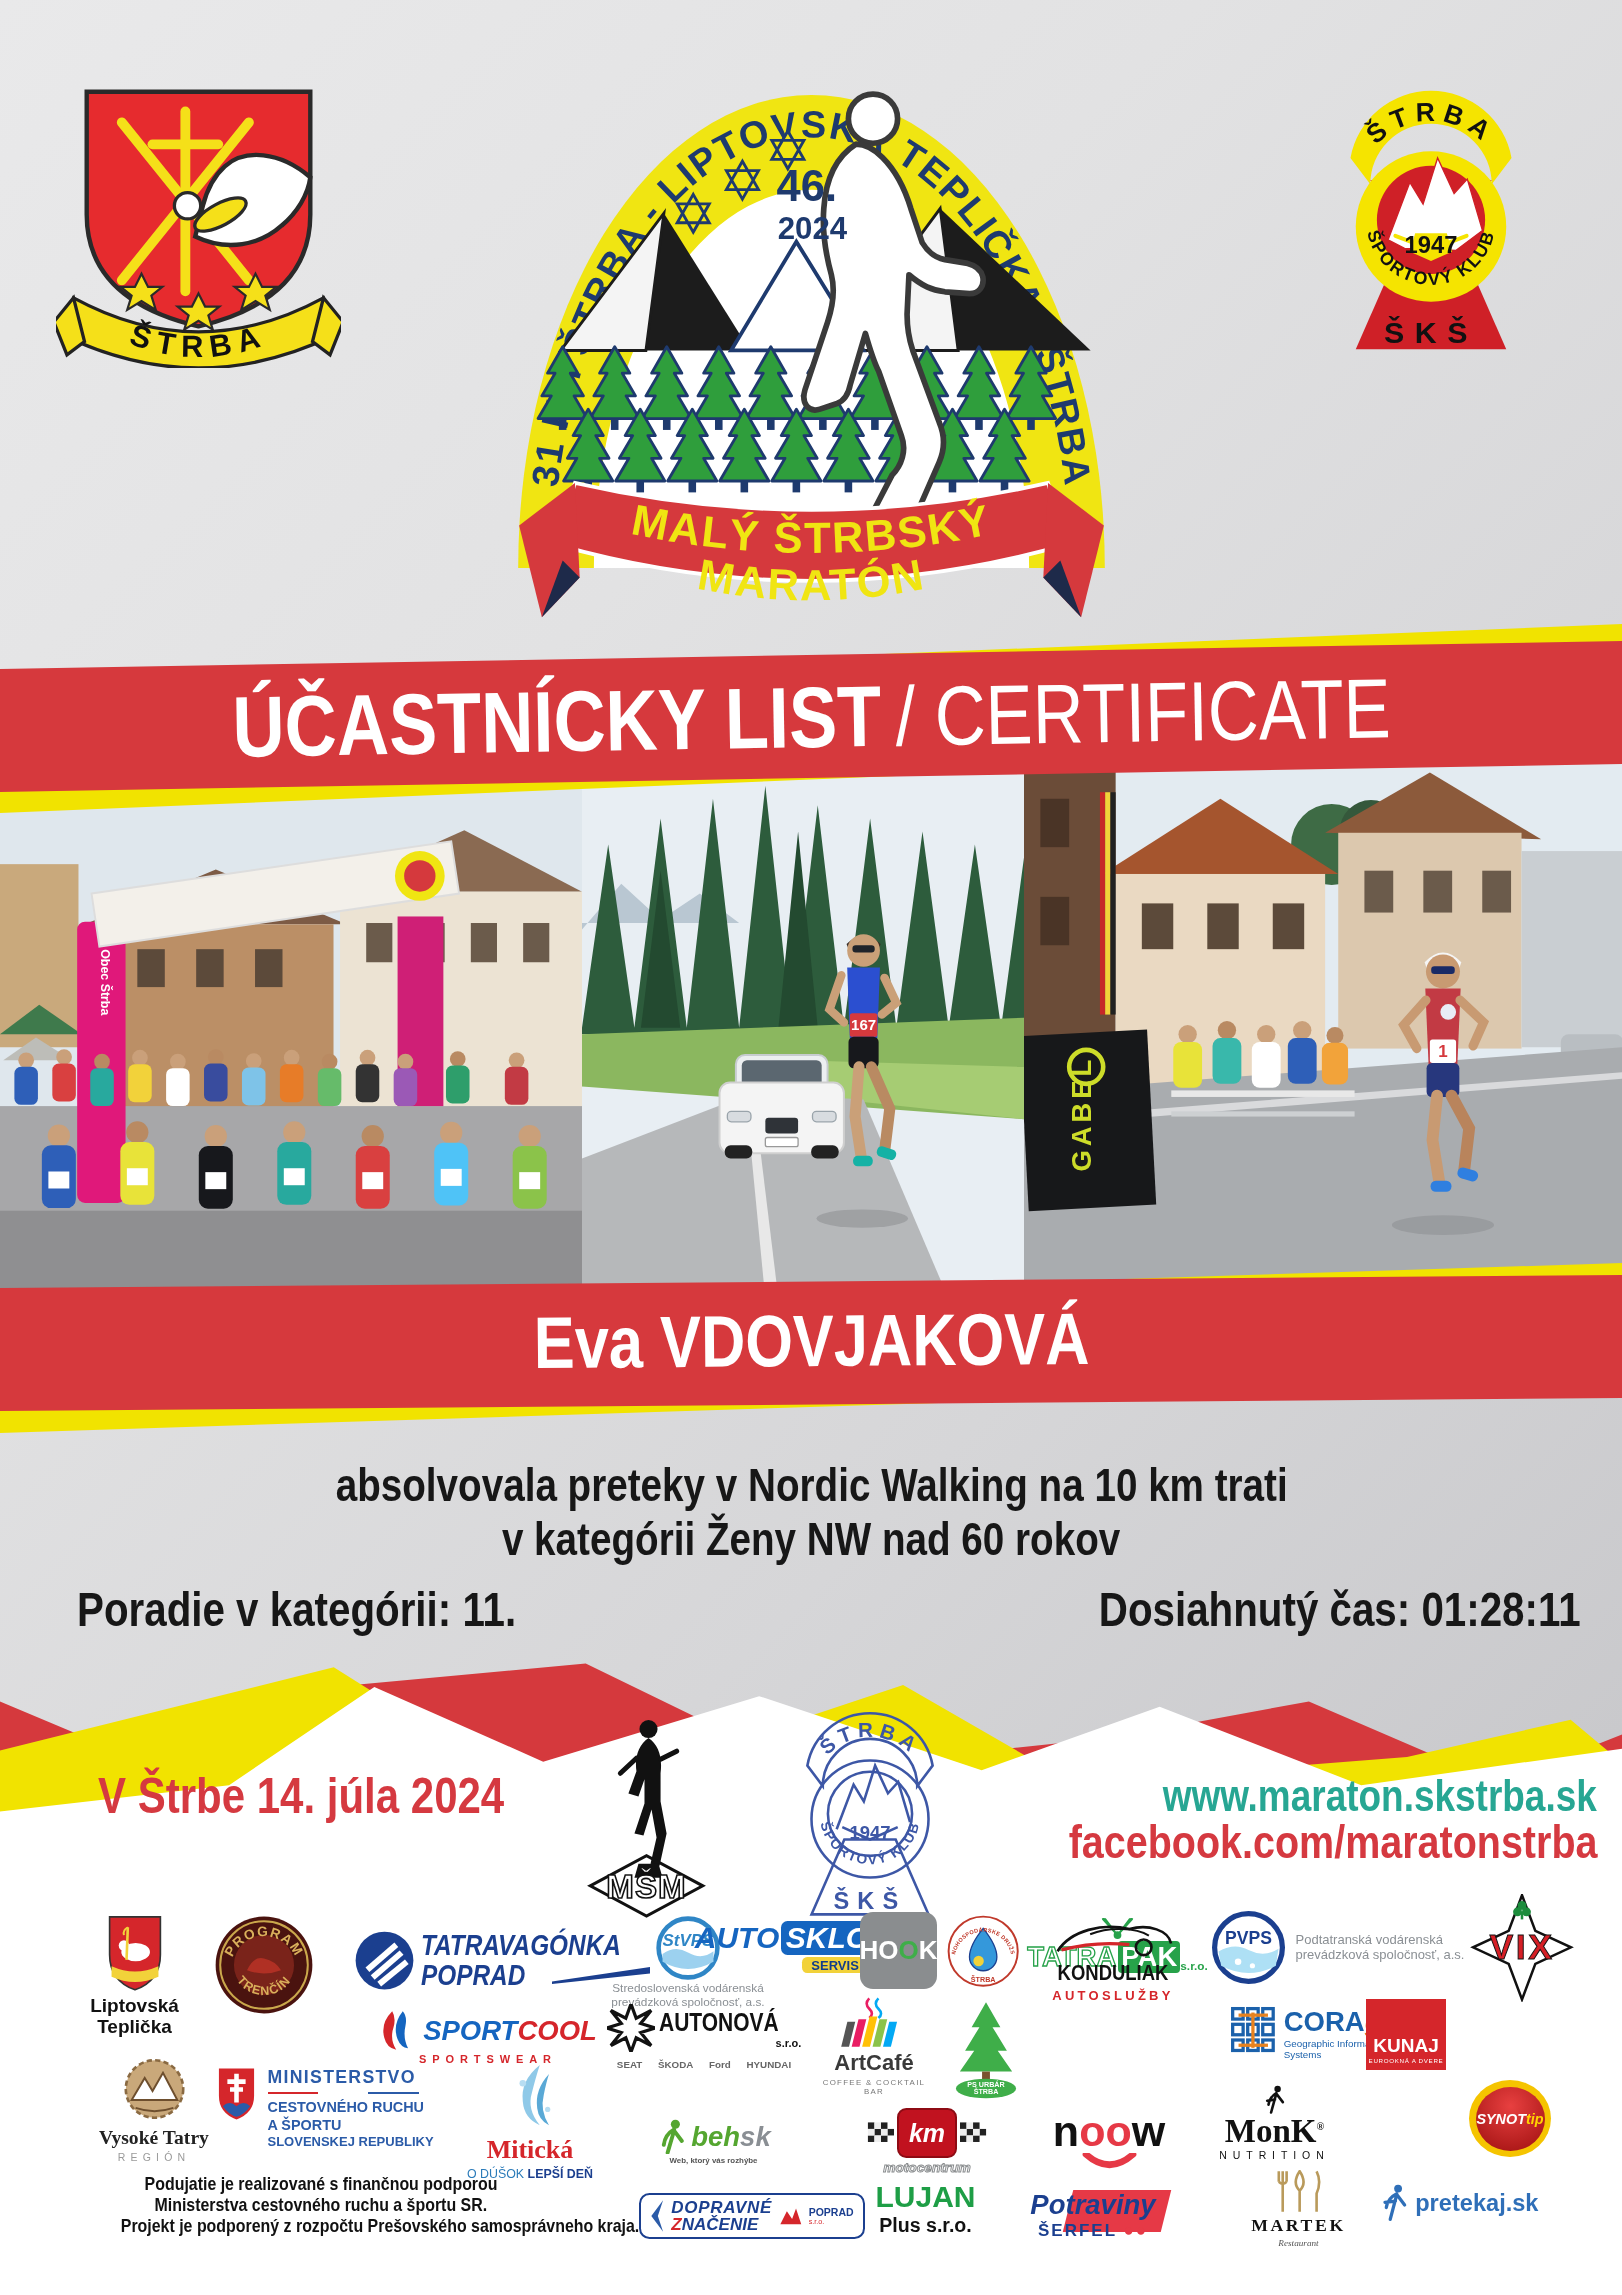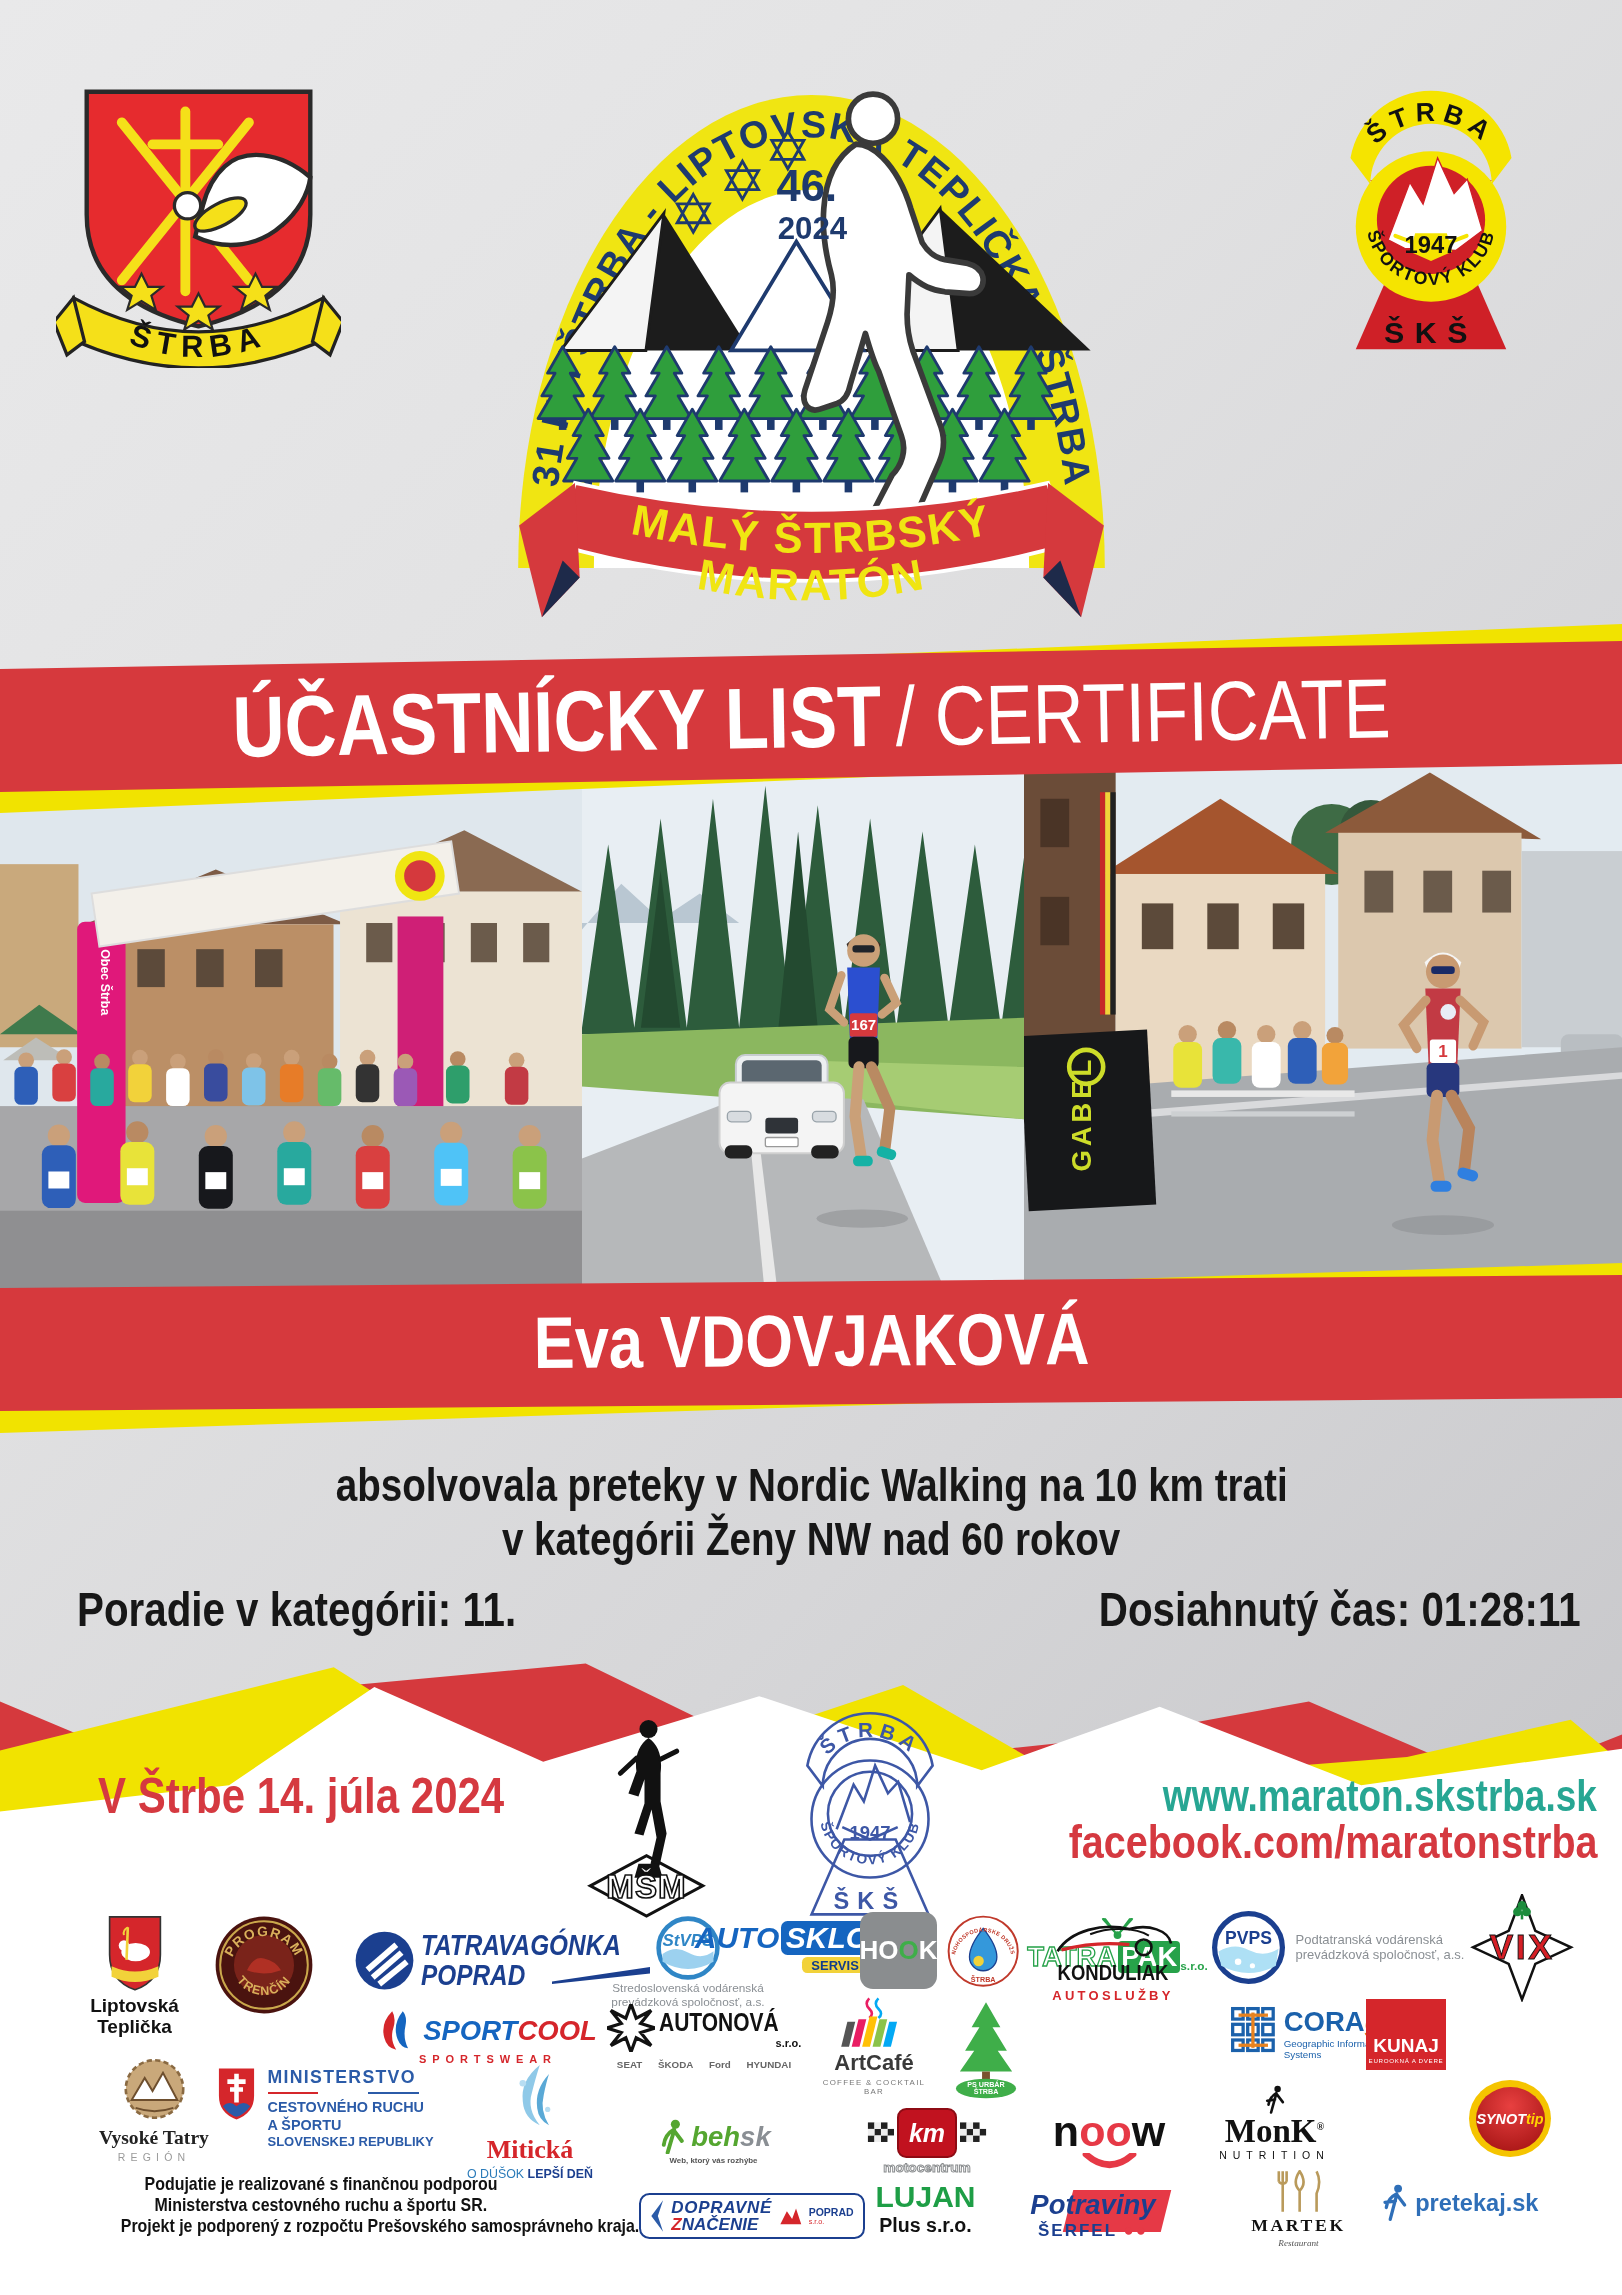--- a/index.html
+++ b/index.html
@@ -754,21 +754,21 @@
             <rect x="30" y="18" width="10" height="10" fill="#222"></rect>
            <rect x="0" y="28" width="10" height="10" fill="#222"></rect>
             <rect x="20" y="28" width="10" height="10" fill="#222"></rect>
            <rect x="10" y="8" width="10" height="10" fill="#eee"></rect>
             <rect x="0" y="18" width="10" height="10" fill="#eee"></rect>
            <rect x="20" y="18" width="10" height="10" fill="#eee"></rect>
             <rect x="10" y="28" width="10" height="10" fill="#eee"></rect>
           </g>
       </svg>
     </div>
-    <div class="ogray" style="font-size:13.7px;font-weight:800;">motocentrum</div>
+    <div class="ogray" style="font-size:13.7px;font-weight:800;font-style:italic;">motocentrum</div>
   </div>
 
   <div class="sp" style="left:1047px;top:2112px;width:124px;justify-content:flex-end;">
     <div style="font-size:43px;font-weight:800;line-height:0.9;"><span style="color:#111;">n</span><span style="color:#e63946;">oo</span><span style="color:#111;">w</span></div>
     <svg width="55" height="17" viewBox="0 0 84 26">
       <path d="M6,2 Q42,34 78,2" stroke="#e63946" stroke-width="10" fill="none" stroke-linecap="round"></path>
     </svg>
   </div>
 
   <div class="sp" style="left:1199px;top:2085px;width:151px;">

